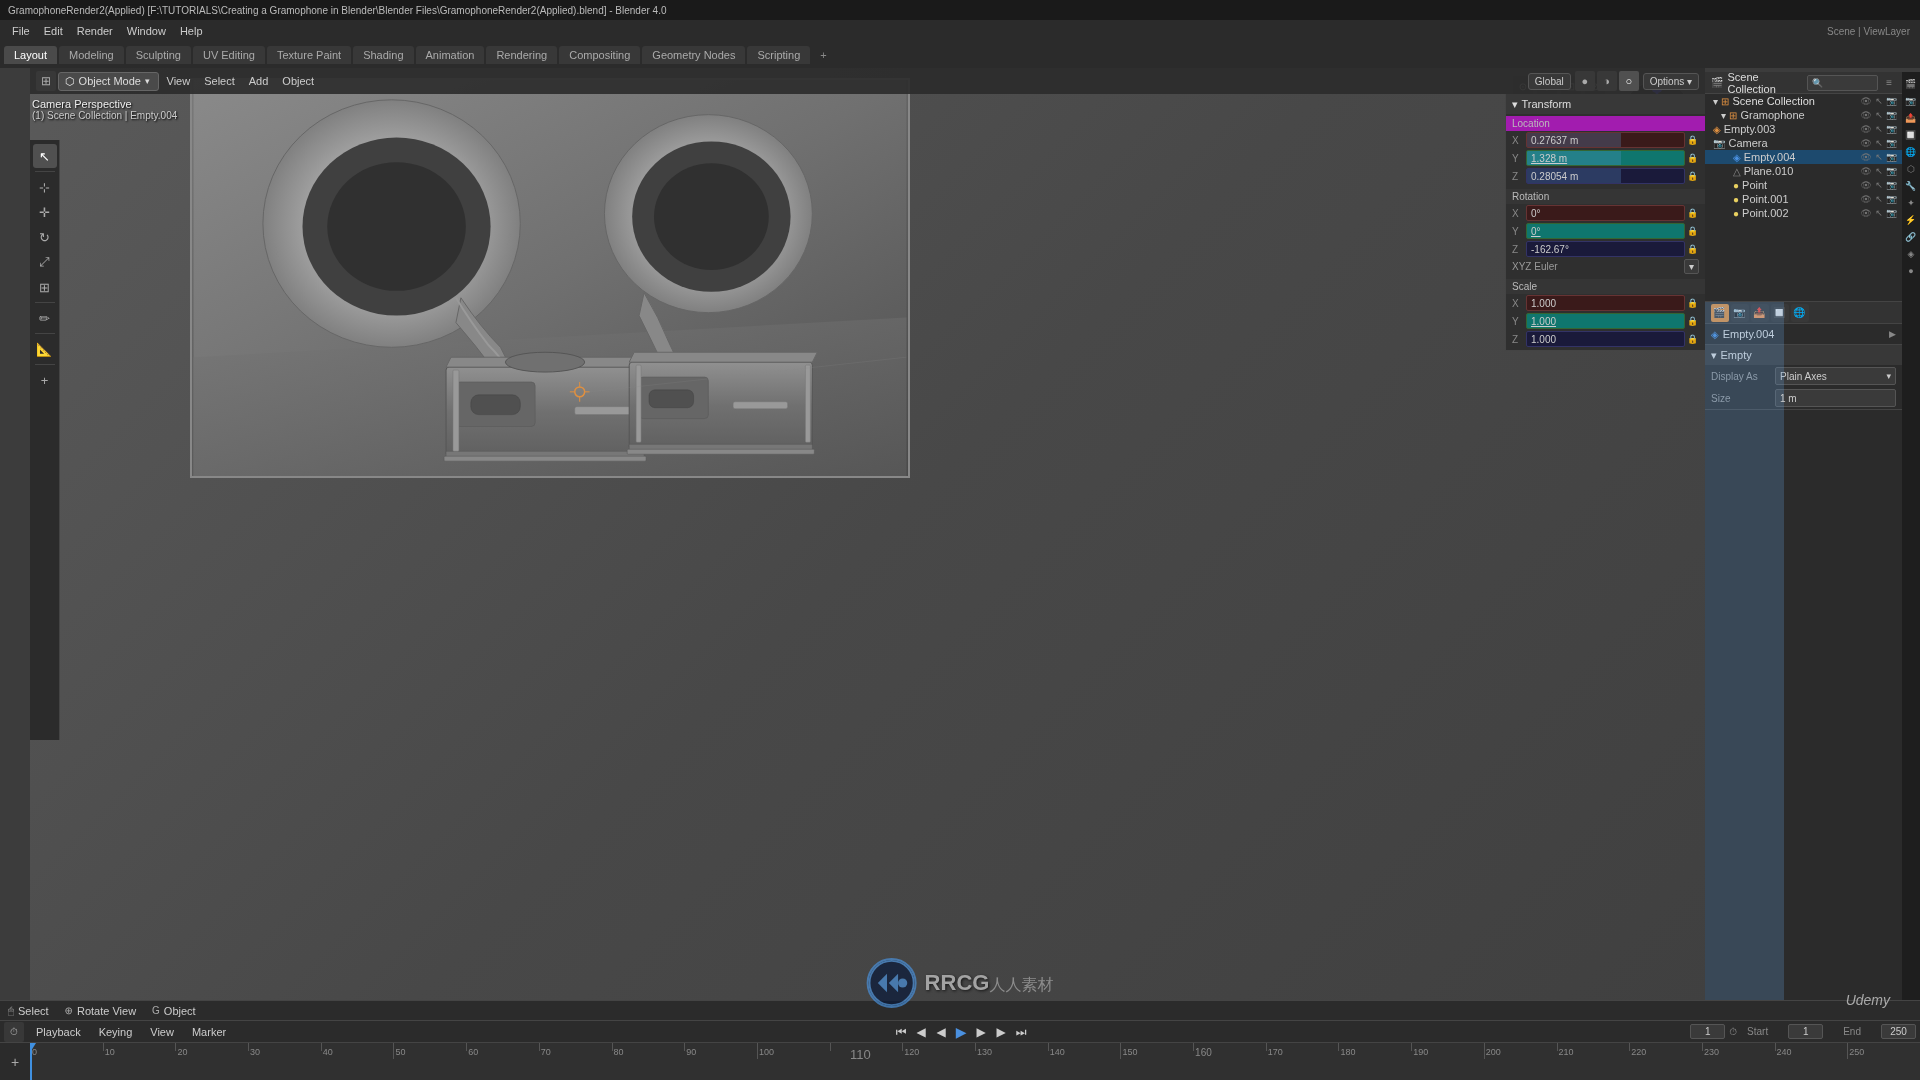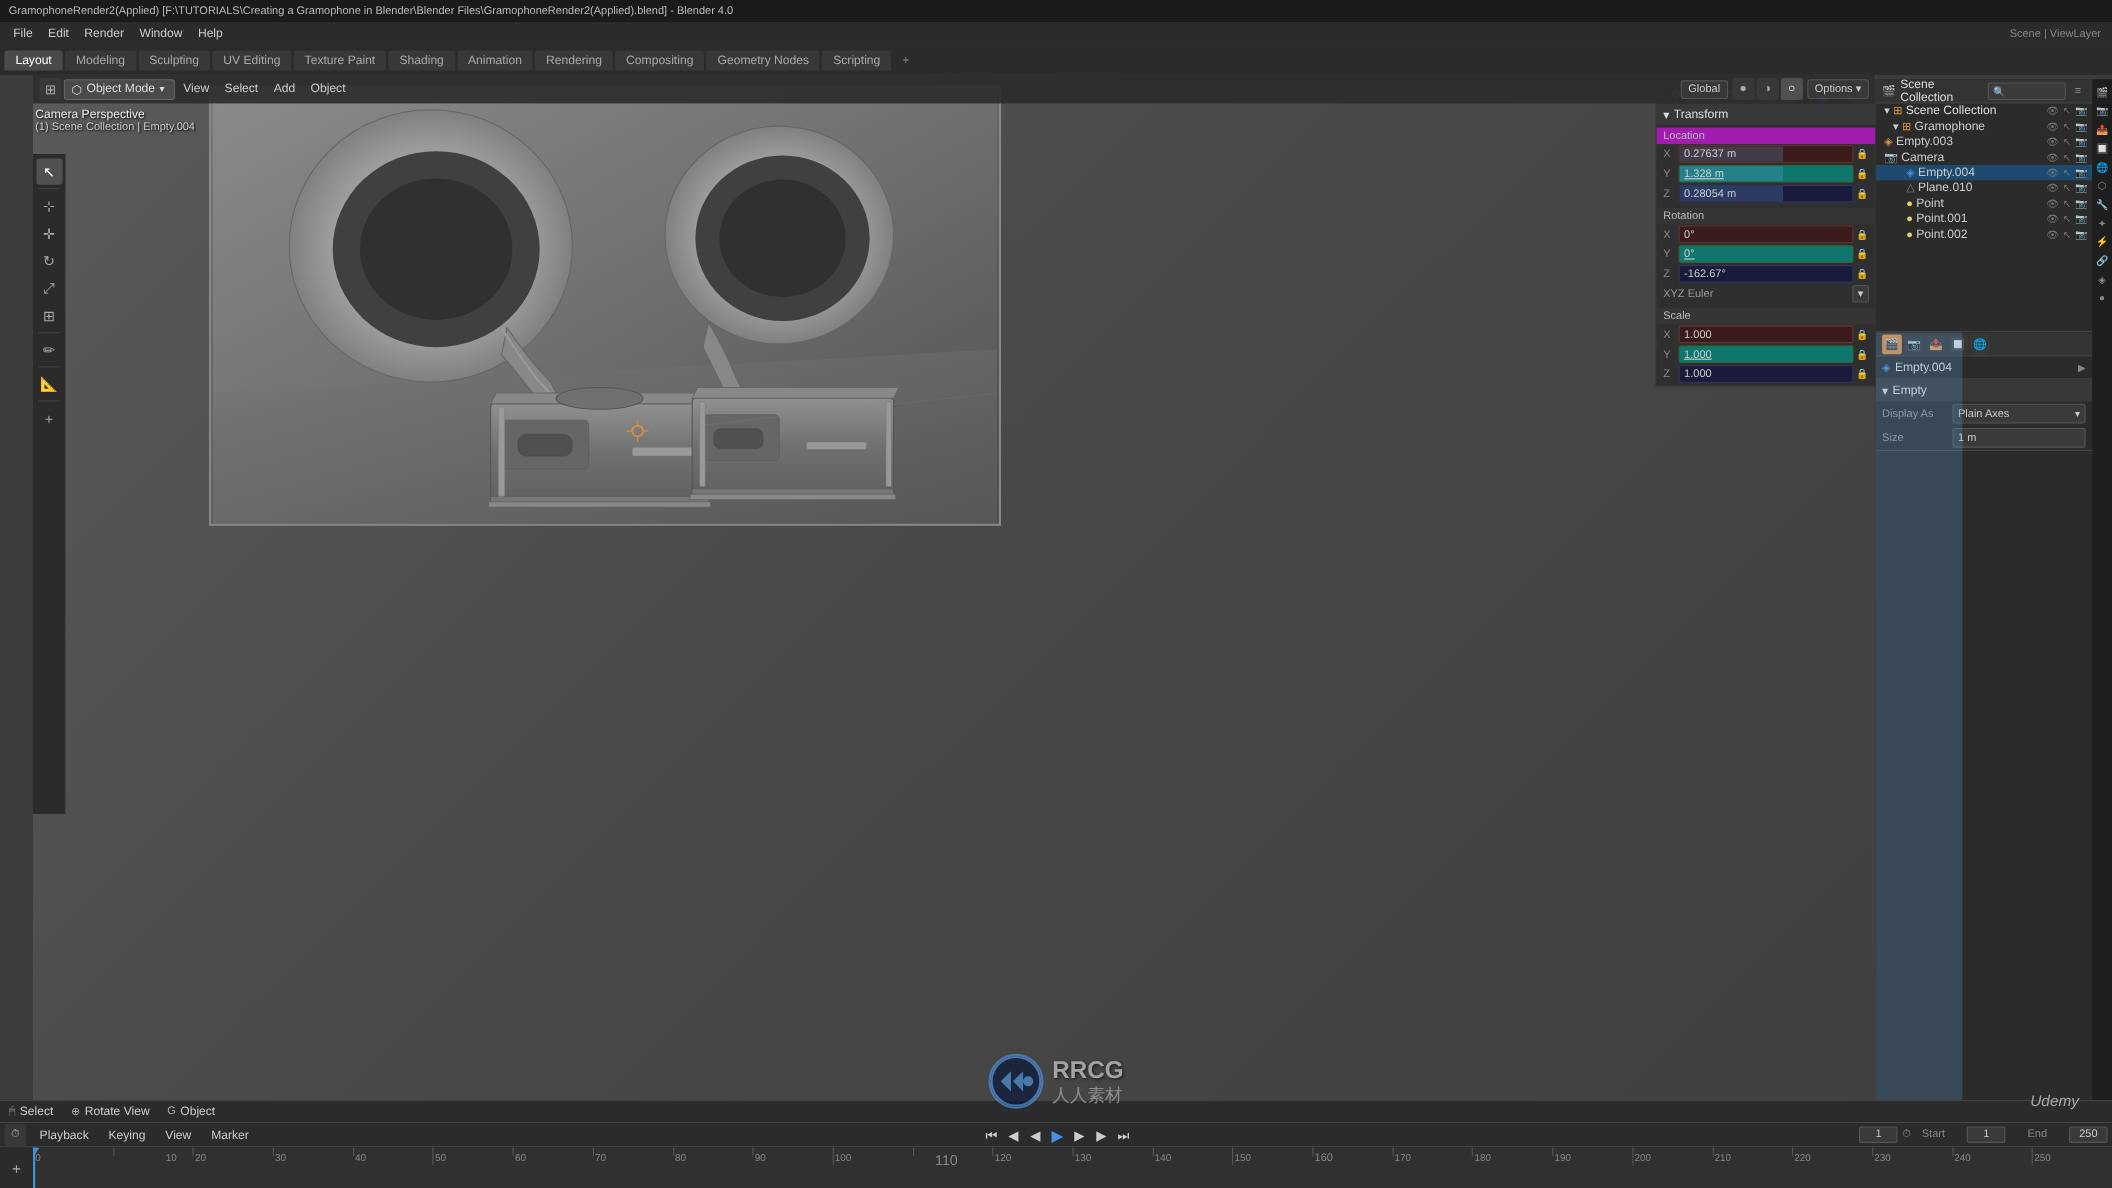--- a/index.html
+++ b/index.html
@@ -1028,21 +1028,21 @@
 
   <div style="position:relative;height:38px;overflow:hidden;margin-left:30px;" id="timeline-ruler">
     <div style="position:absolute;top:0;left:0;right:0;bottom:0;background:#303030;">
       
     </div>
 
     <div id="playhead" style="left:0px;"></div>
   <div style="position: absolute; left: 0px; top: 0px; width: 1px; height: 16px; background: rgb(85, 85, 85);"></div>
       <div style="position: absolute; left: 2px; top: 4px; font-size: 9px; color: rgb(136, 136, 136);">0</div>
       <div style="position: absolute; left: 72.6923px; top: 0px; width: 1px; height: 8px; background: rgb(85, 85, 85);"></div>
-      <div style="position: absolute; left: 74.6923px; top: 4px; font-size: 9px; color: rgb(136, 136, 136); margin-left: 46px;">10</div>
+      <div style="position: absolute; left: 74.6923px; top: 4px; font-size: 9px; color: rgb(136, 136, 136);">10</div>
       <div style="position: absolute; left: 145.385px; top: 0px; width: 1px; height: 8px; background: rgb(85, 85, 85);"></div>
       <div style="position: absolute; left: 147.385px; top: 4px; font-size: 9px; color: rgb(136, 136, 136);">20</div>
       <div style="position: absolute; left: 218.077px; top: 0px; width: 1px; height: 8px; background: rgb(85, 85, 85);"></div>
       <div style="position: absolute; left: 220.077px; top: 4px; font-size: 9px; color: rgb(136, 136, 136);">30</div>
       <div style="position: absolute; left: 290.769px; top: 0px; width: 1px; height: 8px; background: rgb(85, 85, 85);"></div>
       <div style="position: absolute; left: 292.769px; top: 4px; font-size: 9px; color: rgb(136, 136, 136);">40</div>
       <div style="position: absolute; left: 363.462px; top: 0px; width: 1px; height: 16px; background: rgb(85, 85, 85);"></div>
       <div style="position: absolute; left: 365.462px; top: 4px; font-size: 9px; color: rgb(136, 136, 136);">50</div>
       <div style="position: absolute; left: 436.154px; top: 0px; width: 1px; height: 8px; background: rgb(85, 85, 85);"></div>
       <div style="position: absolute; left: 438.154px; top: 4px; font-size: 9px; color: rgb(136, 136, 136);">60</div>
@@ -1108,19 +1108,19 @@
 
 <div id="watermark">
   <div id="watermark-logo">
     <svg width="50" height="50" viewBox="0 0 50 50" xmlns="http://www.w3.org/2000/svg">
       <circle cx="25" cy="25" r="24" fill="#0a1a3a" stroke="#4a90d9" stroke-width="2"></circle>
       <path d="M 10,25 L 20,15 L 20,35 Z" fill="#4a90d9"></path>
       <path d="M 22,25 L 32,15 L 32,35 Z" fill="#4a90d9"></path>
       <circle cx="37" cy="25" r="5" fill="#4a90d9"></circle>
     </svg>
   </div>
-  <div style="display:flex;flex-direction:column;align-items:flex-start;">
+  <div style="display:flex;flex-direction:row;align-items:flex-end;">
     <div id="watermark-text">RRCG</div>
     <div id="watermark-sub">人人素材</div>
   </div>
 </div>
 
 <div id="udemy-badge">Udemy</div>
 
 </body></html>

